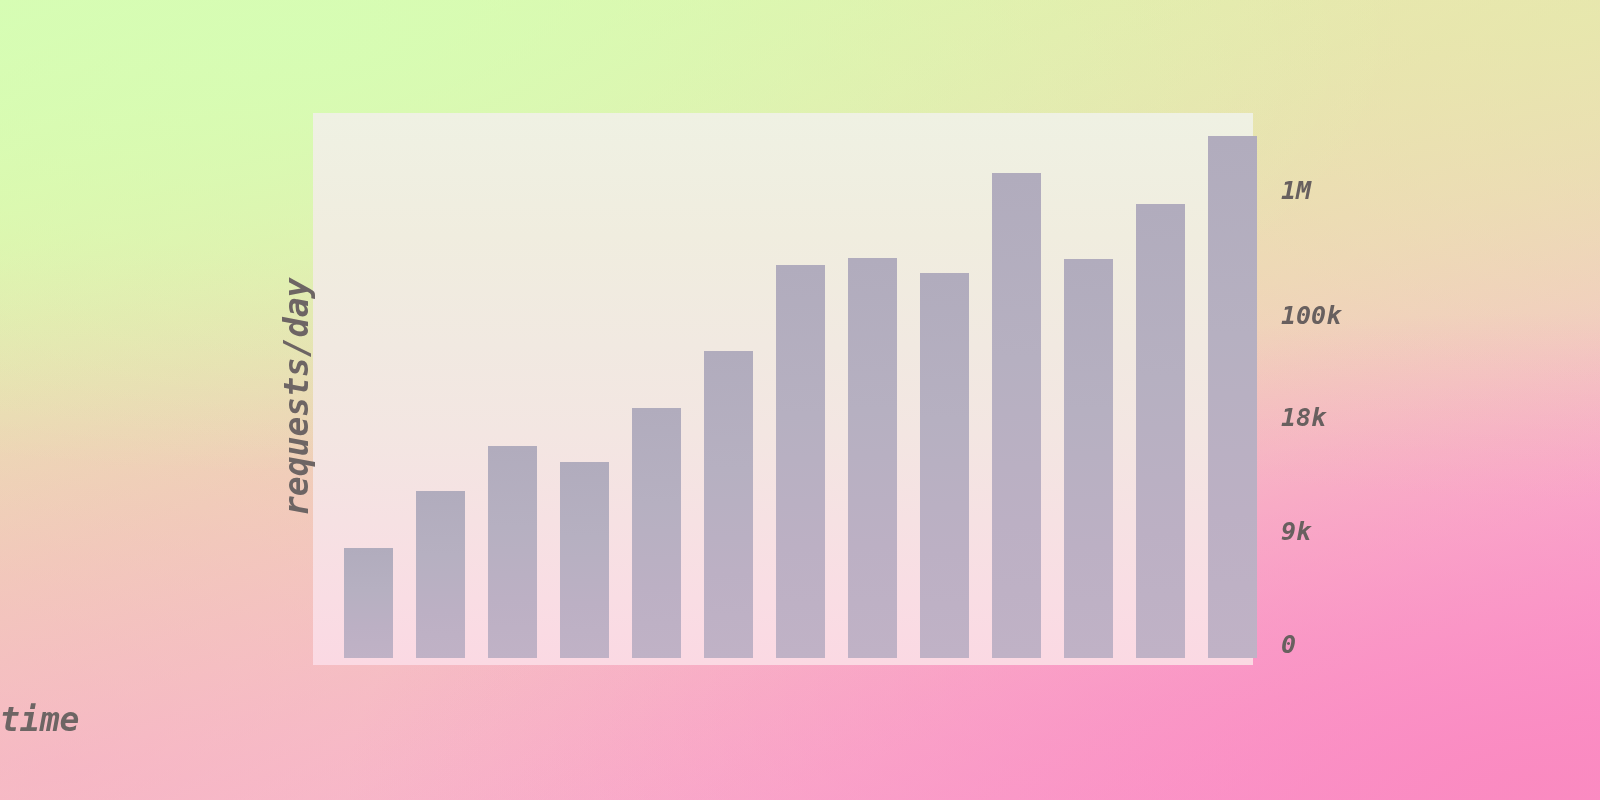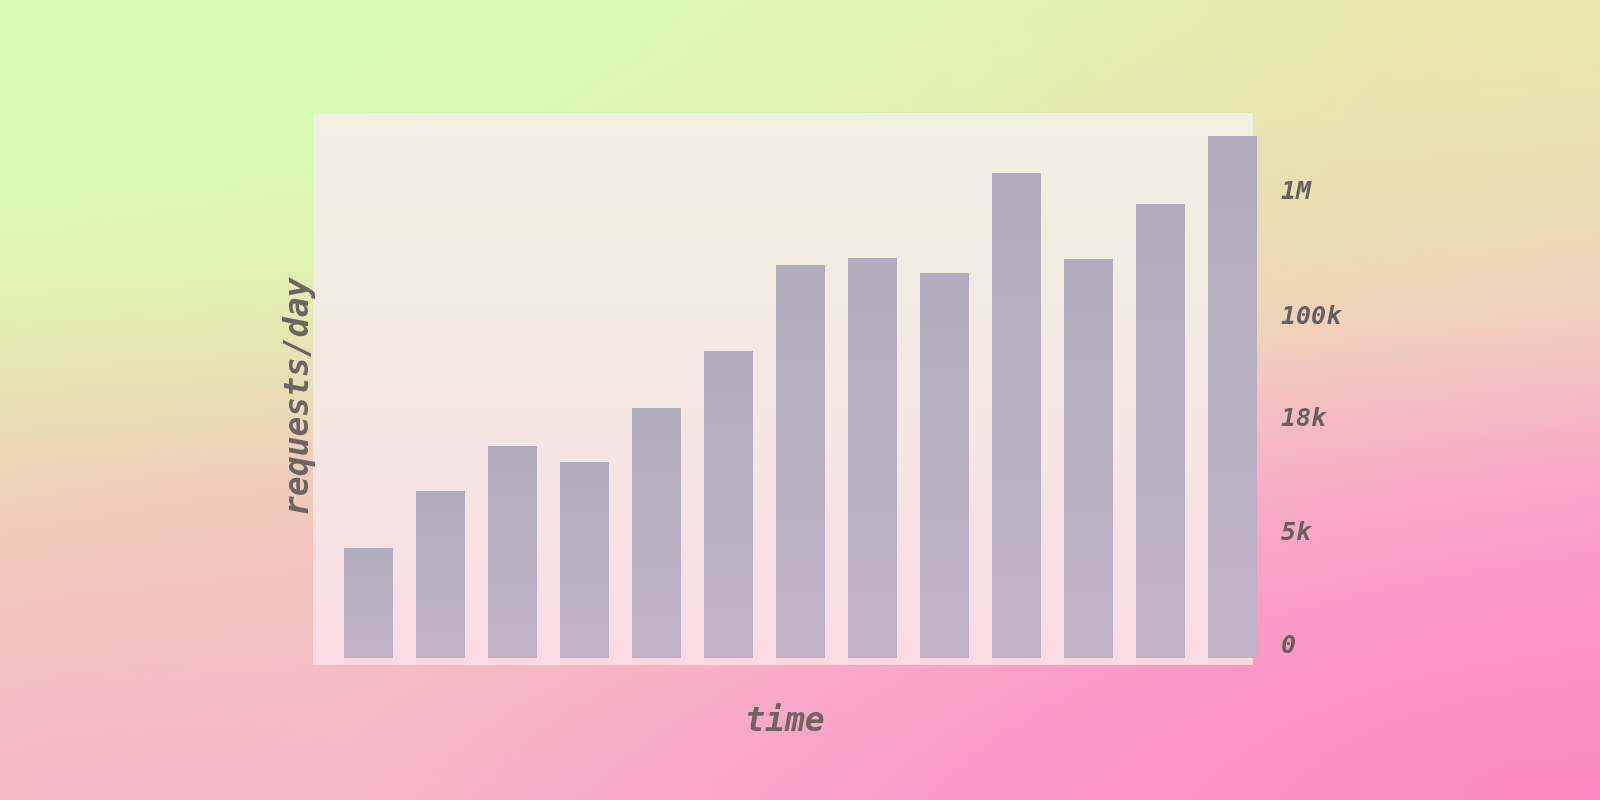--- a/index.html
+++ b/index.html
@@ -96,21 +96,21 @@
     font-weight: bold;
     color: #6d6564;
     white-space: nowrap;
   }
 
   #xlabel {
     position: absolute;
     left: 0;
     top: 700px;
     width: 1570px;
-    text-align: center;
+    text-align: left;
     font-size: 33px;
     font-style: italic;
     font-weight: bold;
     color: #6d6564;
   }
   #xlabel span { display: inline-block; }
 </style>
 </head>
 <body>
 
@@ -133,21 +133,21 @@
         <div class="bar" style="left: 751px; width: 49px; bottom: 7px; height: 399px;"></div>
         <div class="bar" style="left: 823px; width: 49px; bottom: 7px; height: 454px;"></div>
         <div class="bar" style="left: 895px; width: 49px; bottom: 7px; height: 522px;"></div>
       </div>
   </div>
 
   <div id="ytick-layer">
       <div class="tick-label" style="top: 190px;">1M</div>
       <div class="tick-label" style="top: 303px; margin-top: 12px;">100k</div>
       <div class="tick-label" style="top: 417px;">18k</div>
-      <div class="tick-label" style="top: 531px;">5k</div>
+      <div class="tick-label" style="top: 531px;">9k</div>
       <div class="tick-label" style="top: 644px;">0</div>
     </div>
 
   <div id="ylabel-wrap">
     <span>requests/day</span>
   </div>
 
   <div id="xlabel">
     <span>time</span>
   </div>

